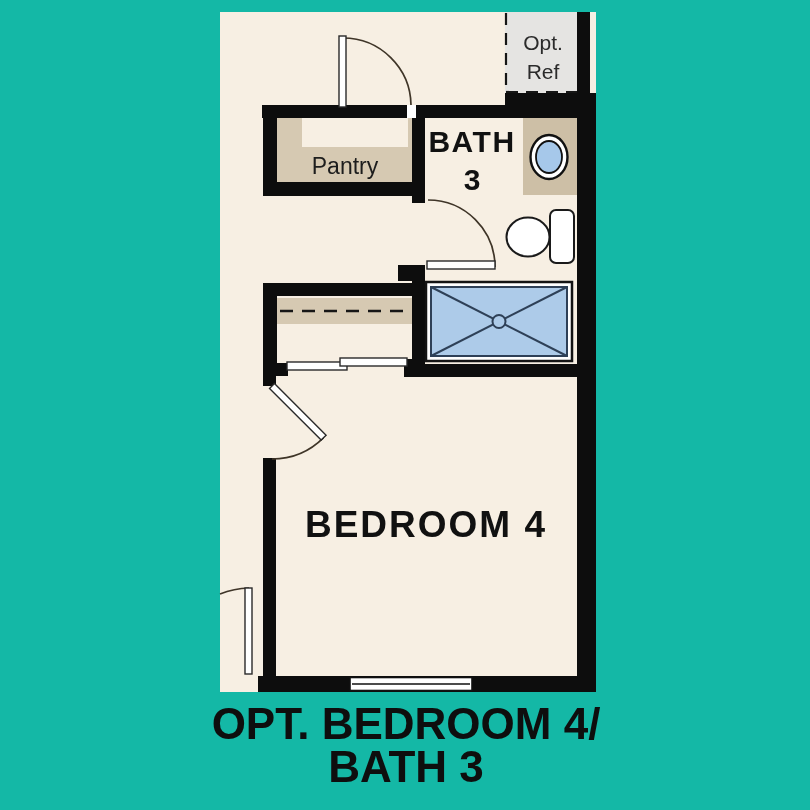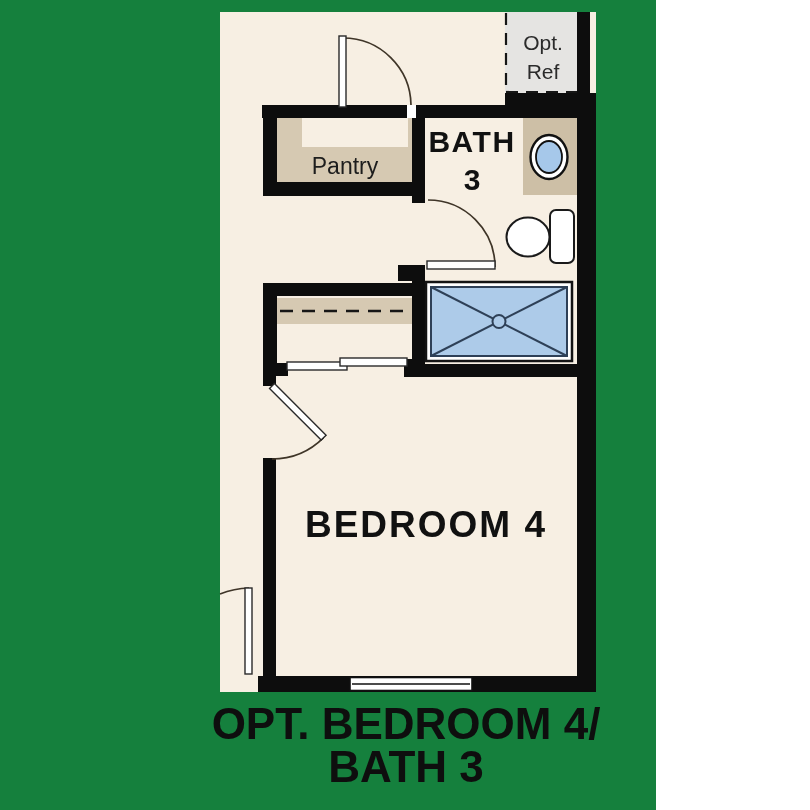--- a/index.html
+++ b/index.html
@@ -1,16 +1,16 @@
 <!DOCTYPE html>
 <html><head>
 <meta charset="utf-8">
 <style>
   html,body{margin:0;padding:0;background:#ffffff;}
-  #canvas{position:relative;width:656px;height:810px;background:#15803d;overflow:hidden;
+  #canvas{position:relative;width:810px;height:810px;background:#14b8a6;overflow:hidden;
           font-family:"Liberation Sans",sans-serif;}
   svg{position:absolute;left:0;top:0;}
   text{font-family:"Liberation Sans",sans-serif;}
   .room-label{font-weight:bold;fill:#111111;}
   .small-label{fill:#2b2b2b;}
   .pantry-label{fill:#1d1d1d;}
   .title-label{font-weight:bold;fill:#0e0e0e;}
   .wall{fill:#0d0d0d;}
   .leaf{fill:#ffffff;stroke:#2a2a2a;stroke-width:1.4;}
   .arc{fill:none;stroke:#3f3528;stroke-width:1.7;}

